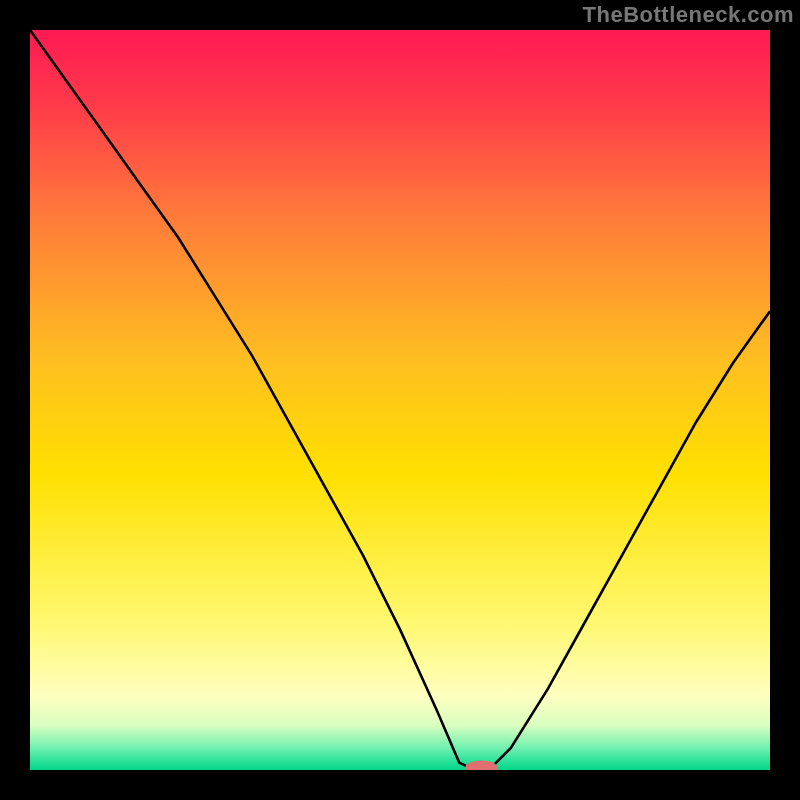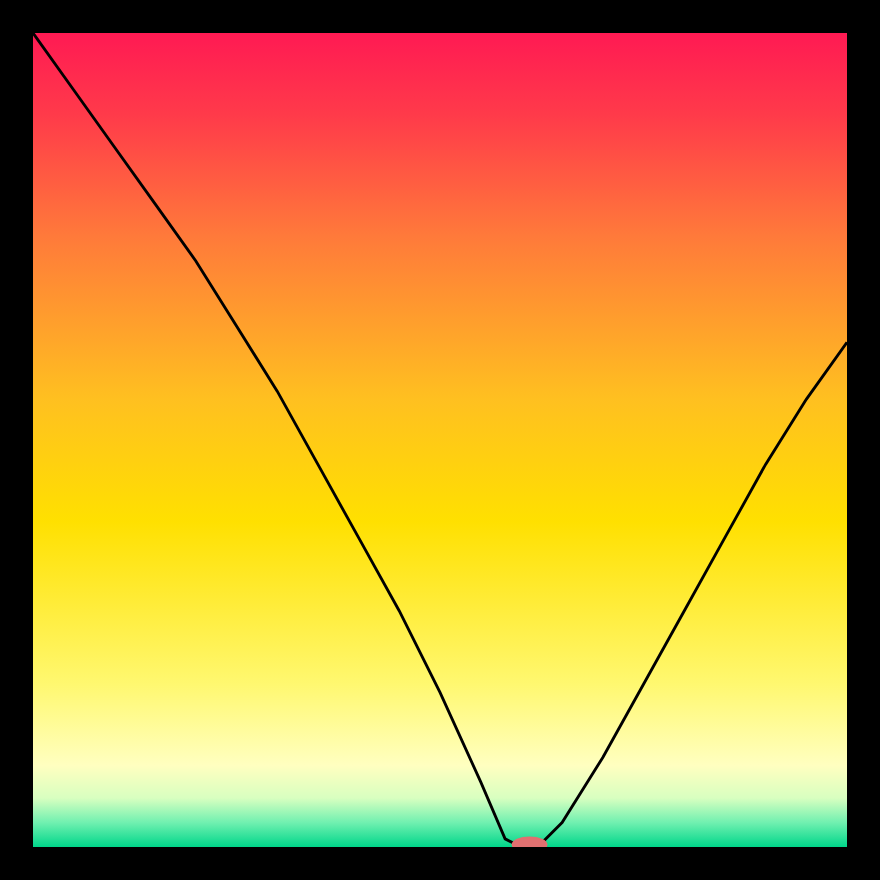--- a/index.html
+++ b/index.html
@@ -29,20 +29,21 @@
   svg.plot {
     position: absolute;
     top: 30px;
     left: 30px;
   }
 </style>
 </head>
 <body>
 
 <div class="wrap">
+  <div class="attribution">TheBottleneck.com</div>
 
   <svg class="plot" width="740" height="740" viewBox="0 0 100 100" preserveAspectRatio="none">
     <defs>
       <linearGradient id="bg-grad" x1="0" y1="0" x2="0" y2="1">
           <stop offset="0%" stop-color="#ff1a53"></stop>
           <stop offset="10%" stop-color="#ff3a4a"></stop>
           <stop offset="25%" stop-color="#ff7a3a"></stop>
           <stop offset="45%" stop-color="#ffc020"></stop>
           <stop offset="60%" stop-color="#ffe000"></stop>
           <stop offset="80%" stop-color="#fff870"></stop>

